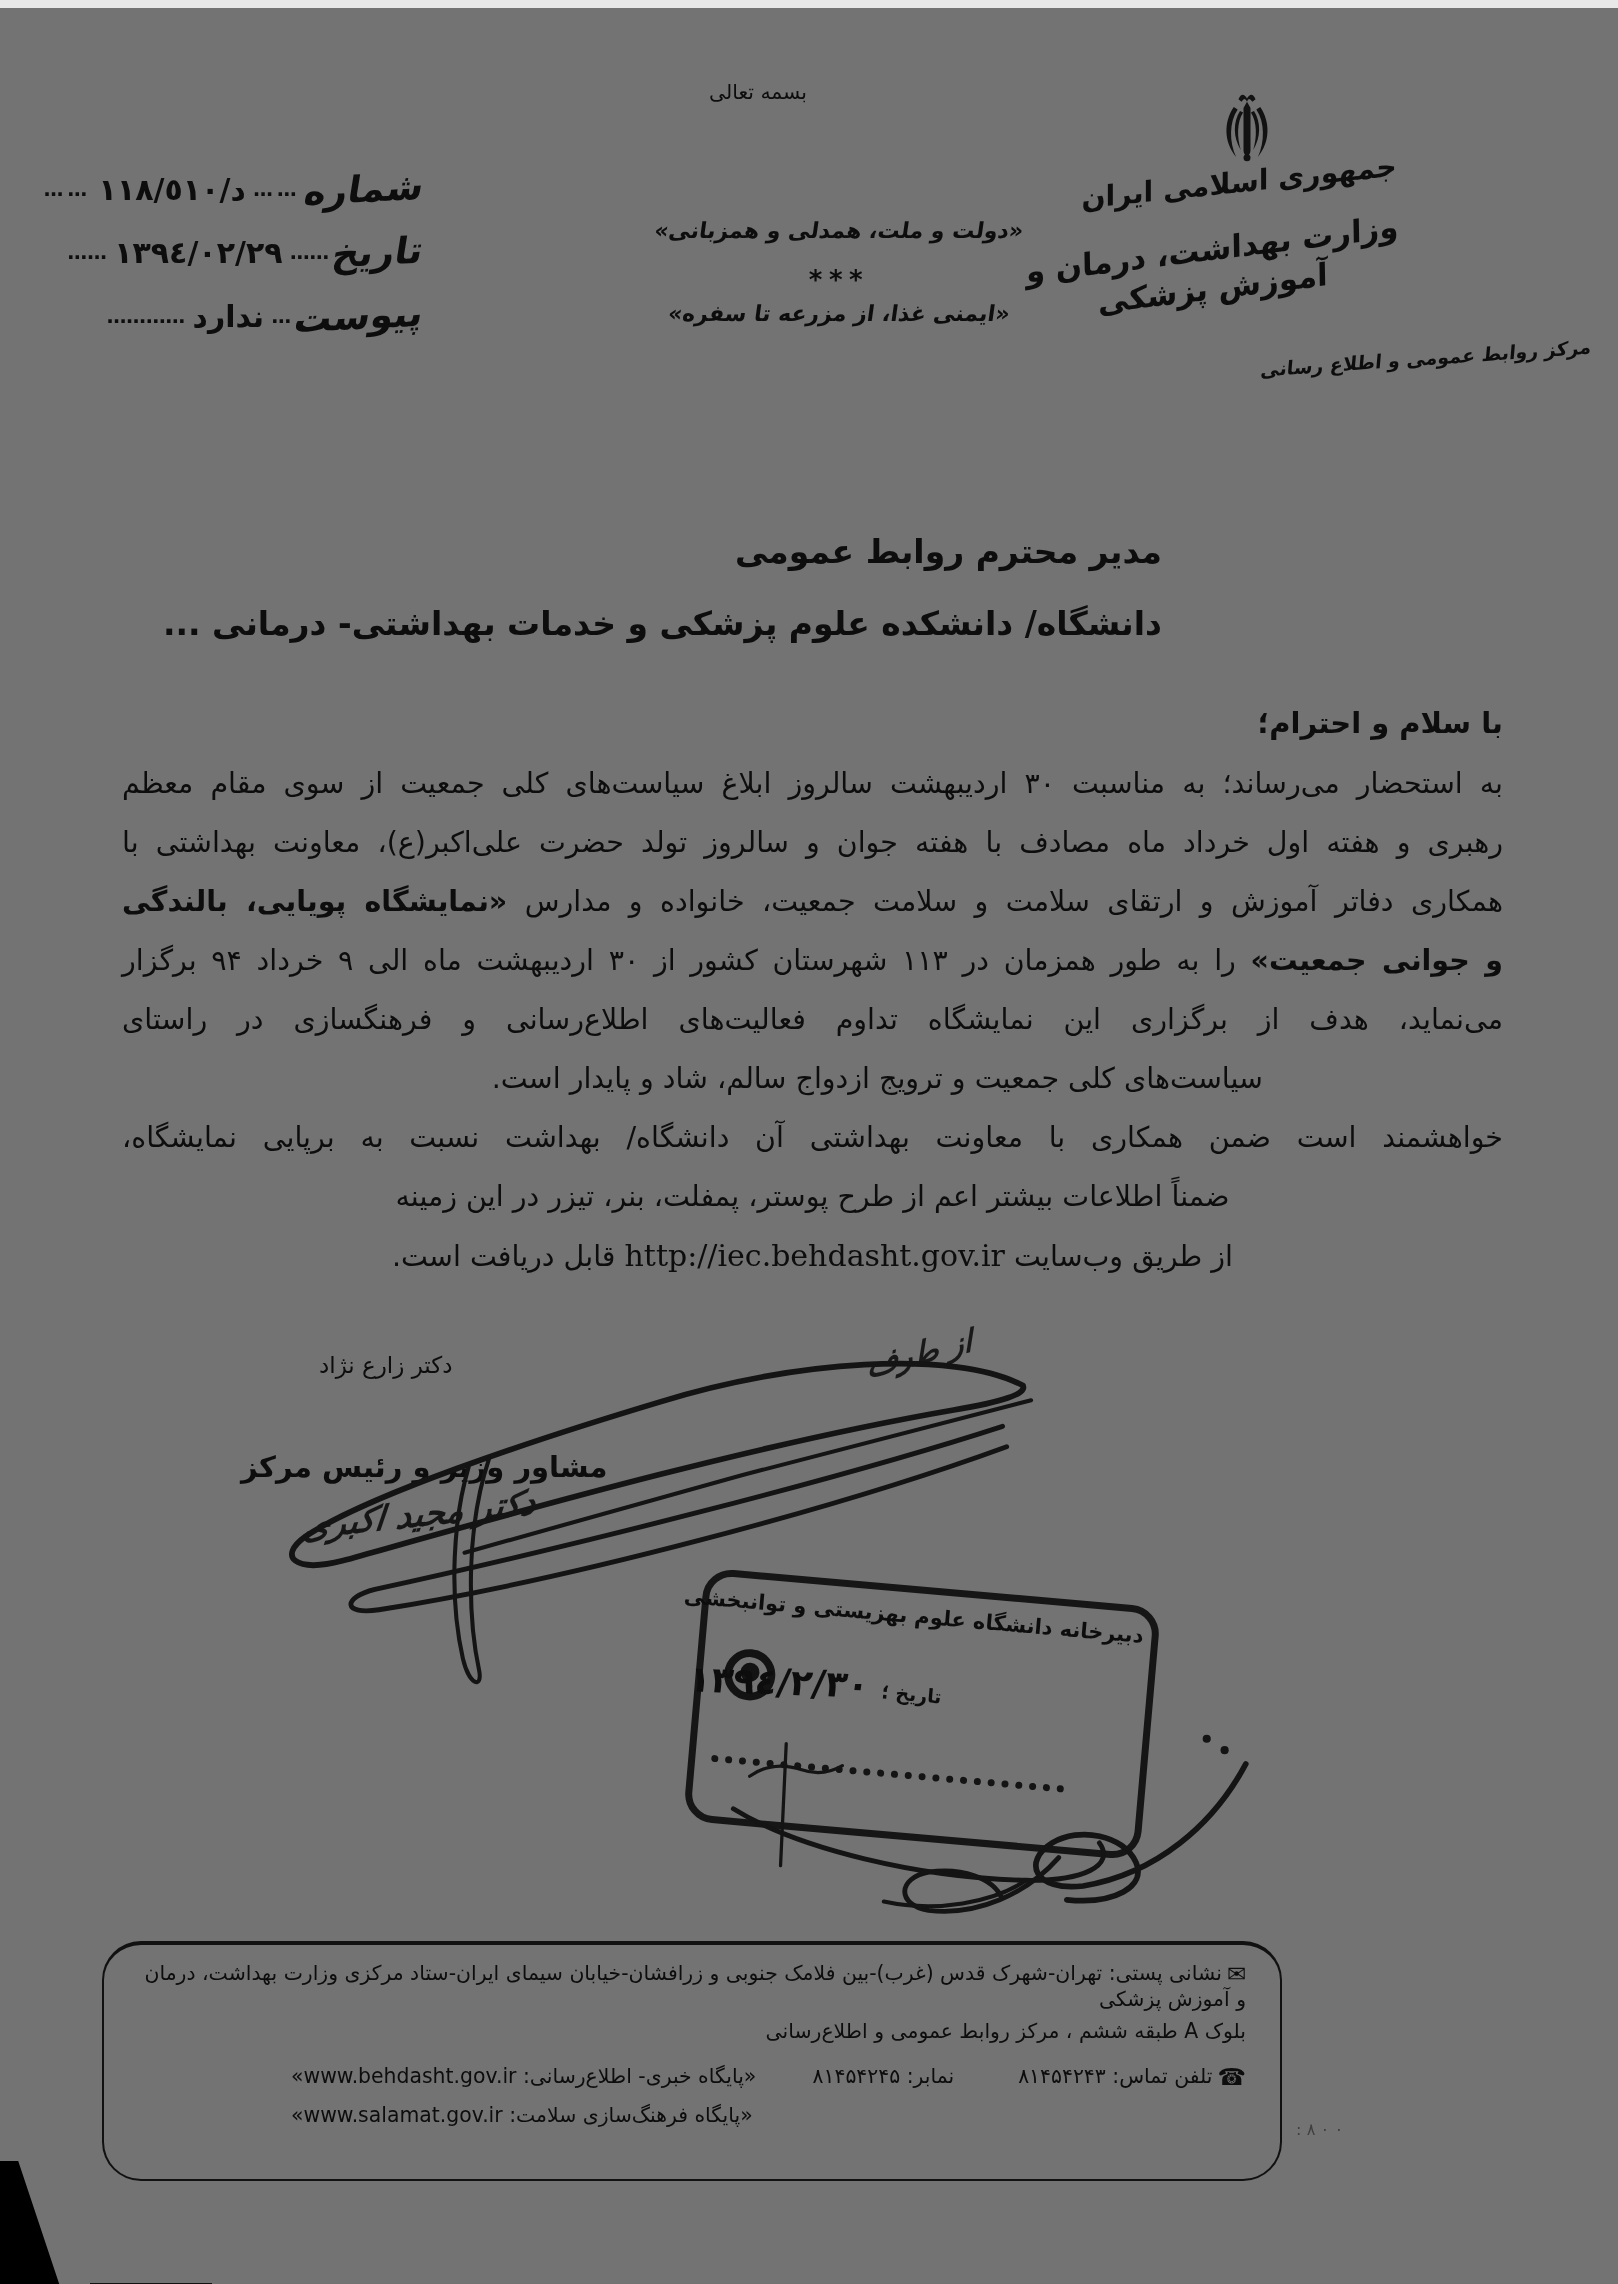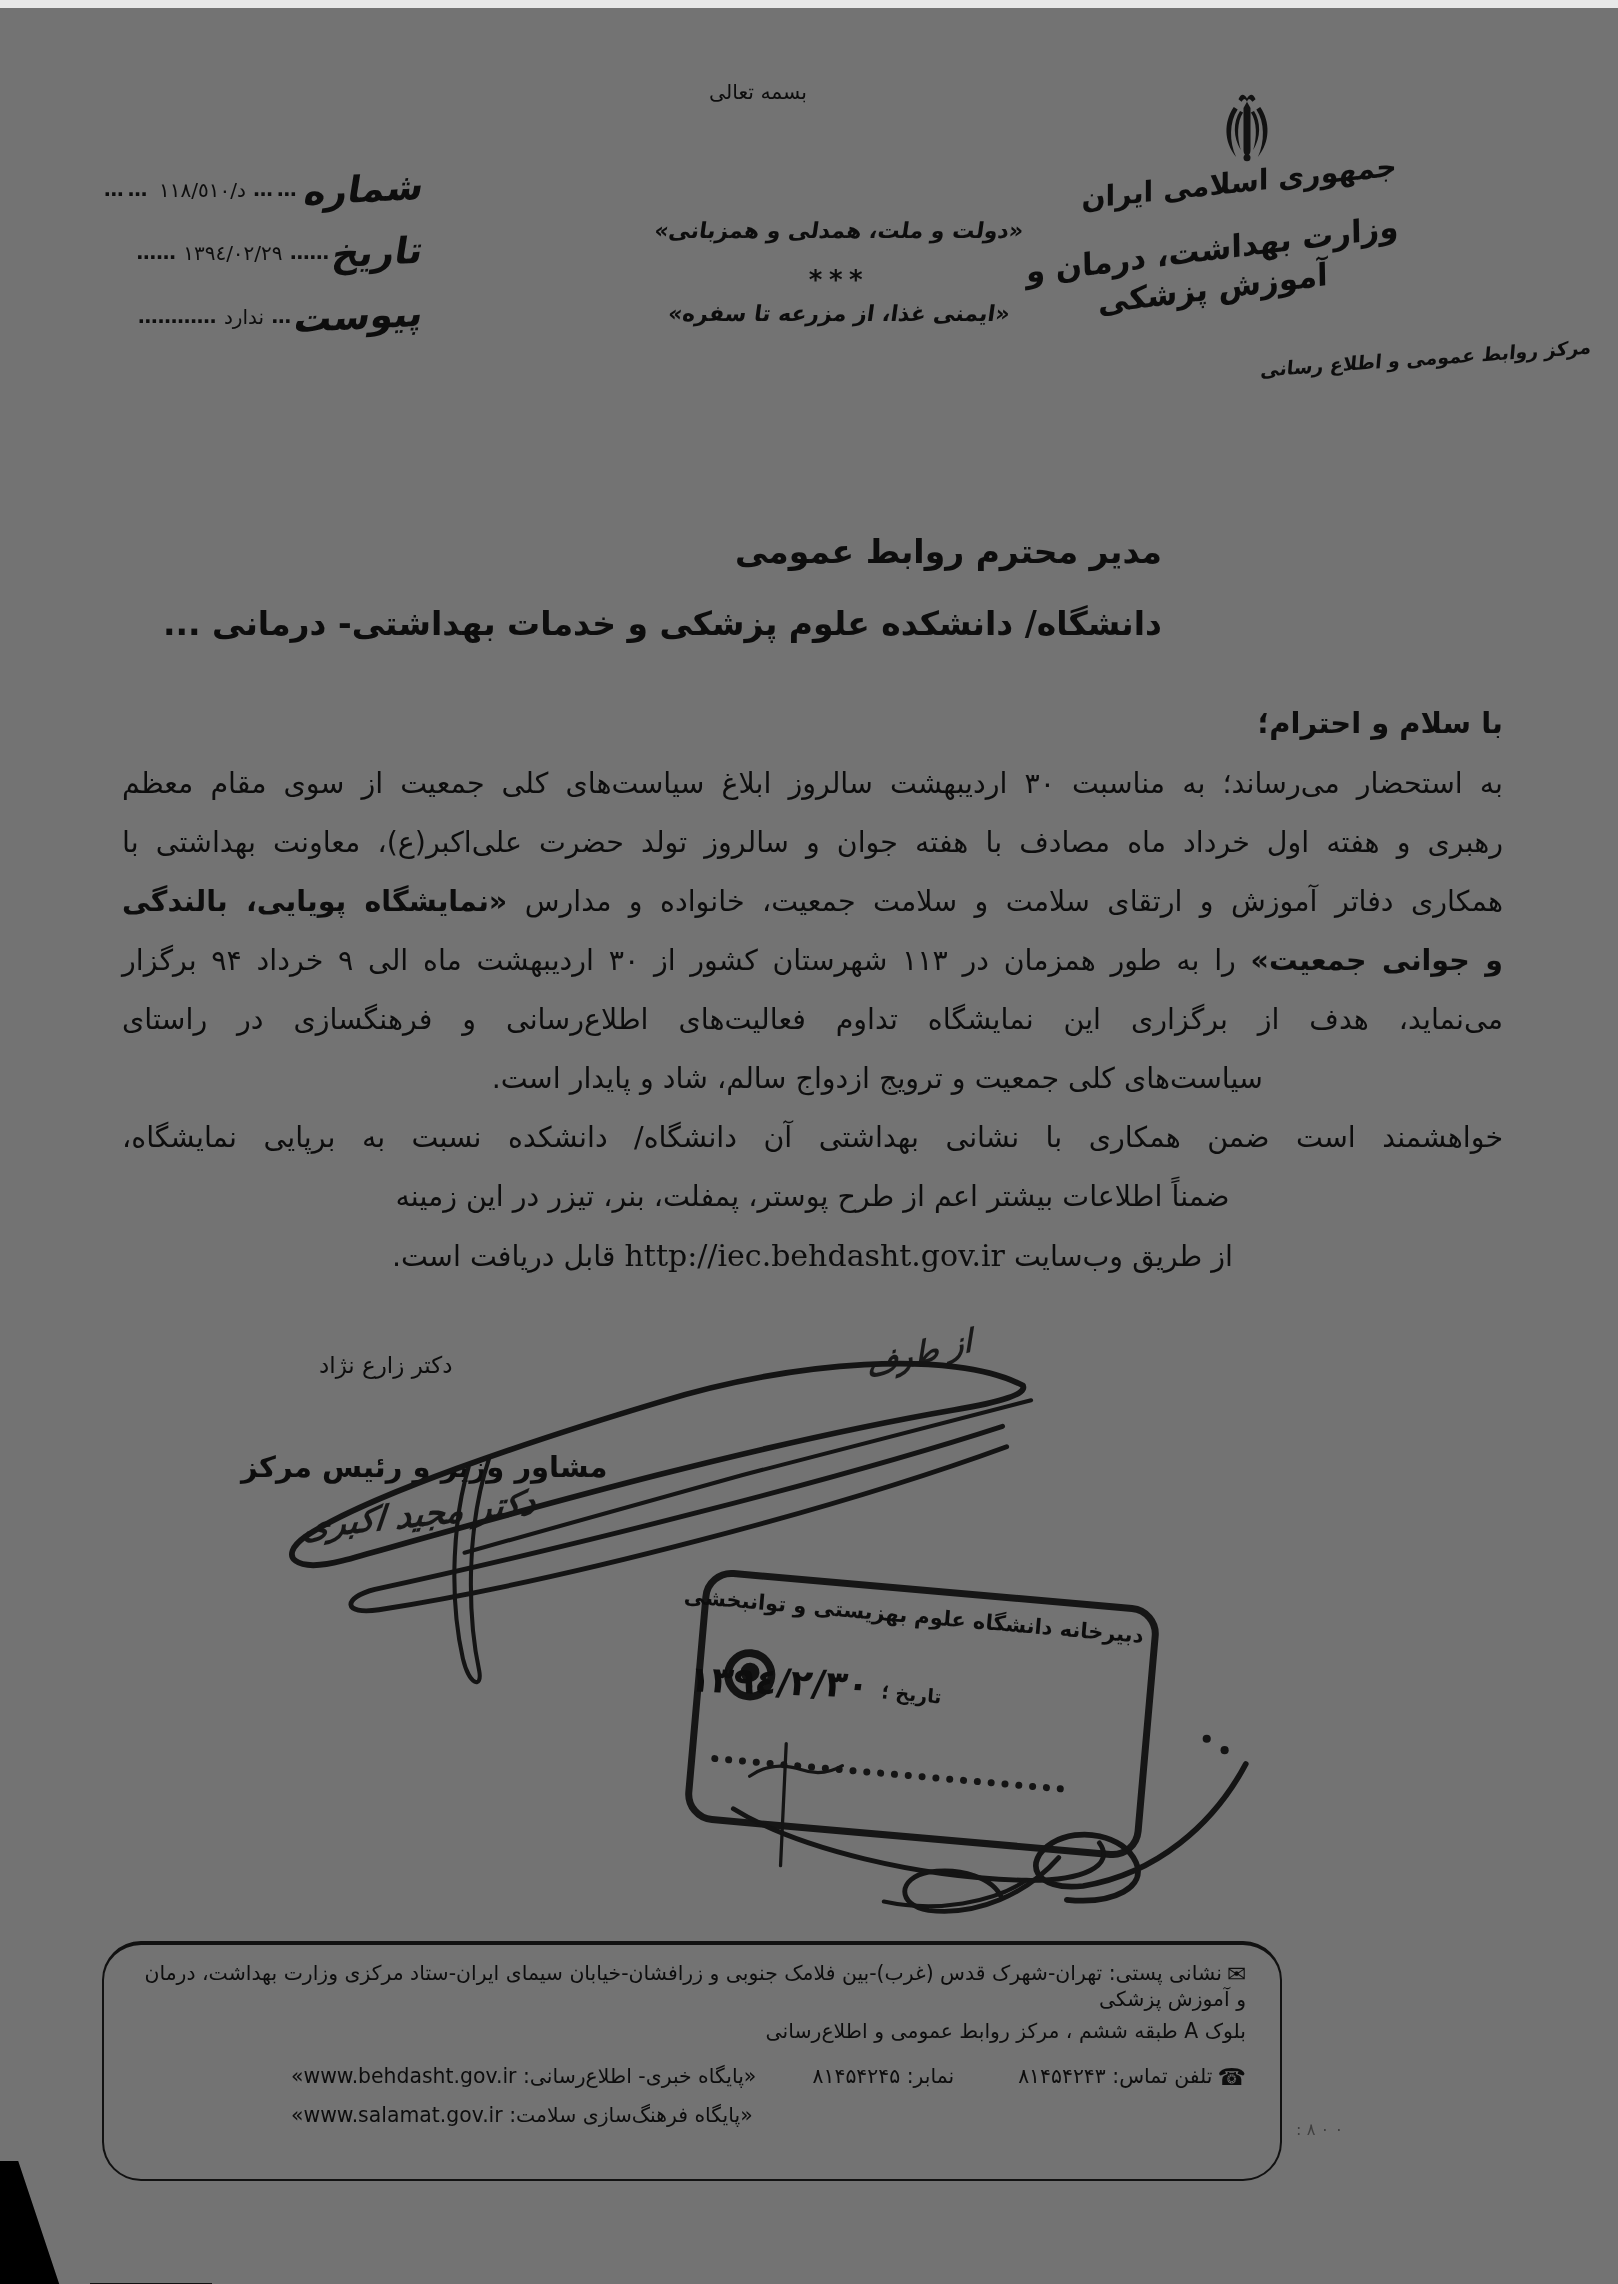--- a/index.html
+++ b/index.html
@@ -19,21 +19,21 @@
   .lh-ministry { left:1017px; top:222px; width:391px; text-align:center; font-size:31px;
                  font-weight:bold; line-height:1.25; transform:rotate(-7deg) skewX(-6deg); }
   .lh-center { left:1255px; top:339px; width:342px; text-align:center; font-size:19px;
                font-weight:bold; transform:rotate(-4deg) skewX(-9deg); }
 
   
   .ref-row { position:absolute; right:1195px; white-space:nowrap; direction:rtl; }
   .ref-row .lbl { font-size:37px; font-weight:bold; display:inline-block;
                   transform:skewX(-12deg) rotate(-3deg); vertical-align:middle; }
   .ref-row .dots { font-size:19.6px; letter-spacing:4.1px; vertical-align:middle; font-weight:bold; }
-  .ref-row .val { font-size:20px; font-weight:normal; vertical-align:middle; padding:0 3.3px; }
+  .ref-row .val { font-size:30px; font-weight:bold; vertical-align:middle; padding:0 3.3px; }
   .ltr { direction:ltr; unicode-bidi:embed; display:inline-block; }
 
   
   .slogan { left:627px; width:424px; text-align:center; font-weight:bold; }
   .slogan-1 { top:210px; font-size:22px; transform:skewX(-8deg); }
   .slogan-stars { top:257px; font-size:26px; letter-spacing:6.5px; }
   .slogan-2 { top:293px; font-size:22px; transform:skewX(-8deg); }
 
   
   .recipient { right:456px; top:508px; text-align:right; direction:rtl;
@@ -140,21 +140,21 @@
   </div>
 
   <div class="abs salutation">با سلام و احترام؛</div>
   <div class="abs body-block">
     <div class="body-line jline">به استحضار می‌رساند؛ به مناسبت ۳۰ اردیبهشت سالروز ابلاغ سیاست‌های کلی جمعیت از سوی مقام معظم</div>
     <div class="body-line jline">رهبری و هفته اول خرداد ماه مصادف با هفته جوان و سالروز تولد حضرت علی‌اکبر(ع)، معاونت بهداشتی با</div>
     <div class="body-line jline"><span>همکاری دفاتر آموزش و ارتقای سلامت و سلامت جمعیت، خانواده و مدارس </span><span class="b">«نمایشگاه پویایی، بالندگی</span></div>
     <div class="body-line jline"><span class="b">و جوانی جمعیت»</span><span> را به طور همزمان در ۱۱۳ شهرستان کشور از ۳۰ اردیبهشت ماه الی ۹ خرداد ۹۴ برگزار</span></div>
     <div class="body-line jline">می‌نماید، هدف از برگزاری این نمایشگاه تداوم فعالیت‌های اطلاع‌رسانی و فرهنگسازی در راستای</div>
     <div class="body-line rline">سیاست‌های کلی جمعیت و ترویج ازدواج سالم، شاد و پایدار است.</div>
-    <div class="body-line jline">خواهشمند است ضمن همکاری با نشانی بهداشتی آن دانشگاه/ دانشکده نسبت به برپایی نمایشگاه،</div>
+    <div class="body-line jline">خواهشمند است ضمن همکاری با معاونت بهداشتی آن دانشگاه/ بهداشت نسبت به برپایی نمایشگاه،</div>
     <div class="body-line cline">ضمناً اطلاعات بیشتر اعم از طرح پوستر، پمفلت، بنر، تیزر در این زمینه</div>
     <div class="body-line cline"><span>از طریق وب‌سایت </span><span class="url">http://iec.behdasht.gov.ir</span><span> قابل دریافت است.</span></div>
   </div>
 
   <div class="abs sig-from">از طرف</div>
   <div class="abs sig-name">دکتر زارع نژاد</div>
   <div class="abs sig-title">مشاور وزیر و رئیس مرکز</div>
   <div class="abs sig-hand">دکتر مجید اکبری</div>
 
   <svg class="sig" style="left:220px; top:1296px" width="913" height="424" viewBox="0 0 1120 520">

